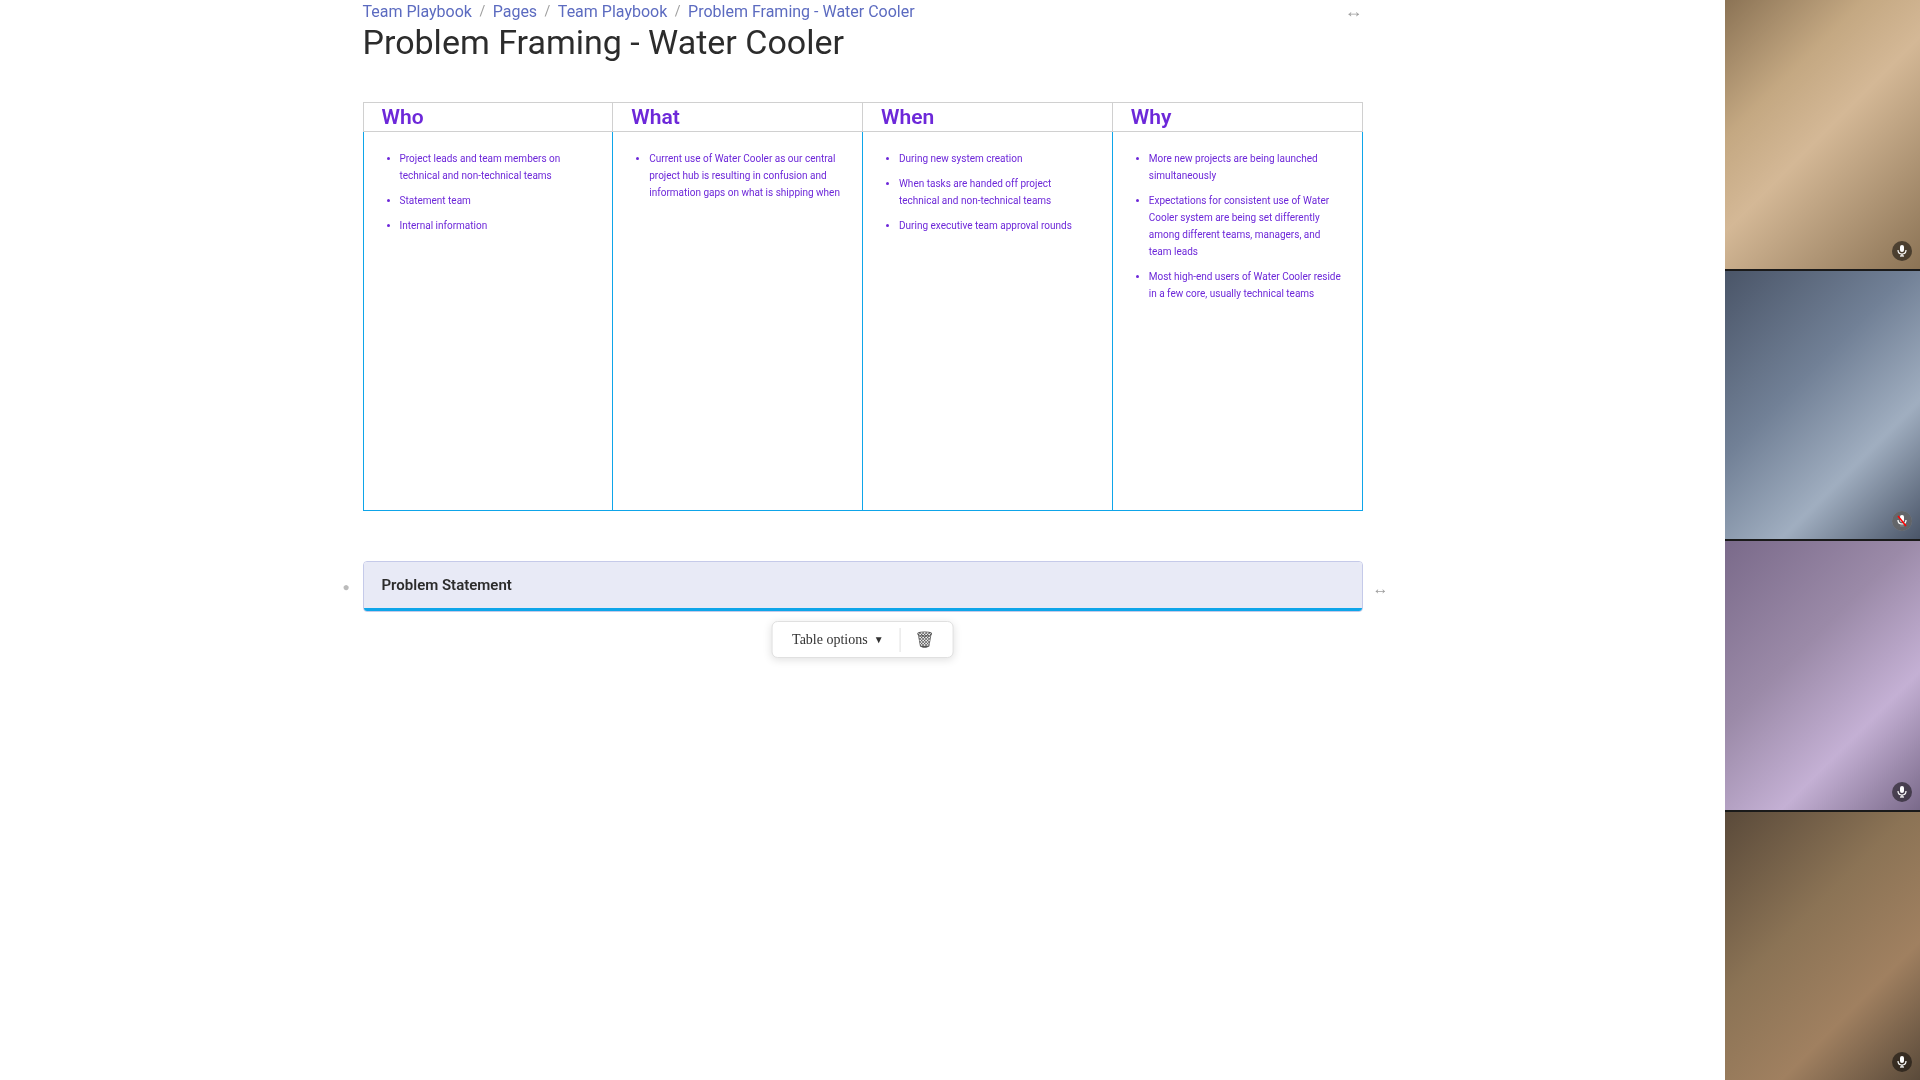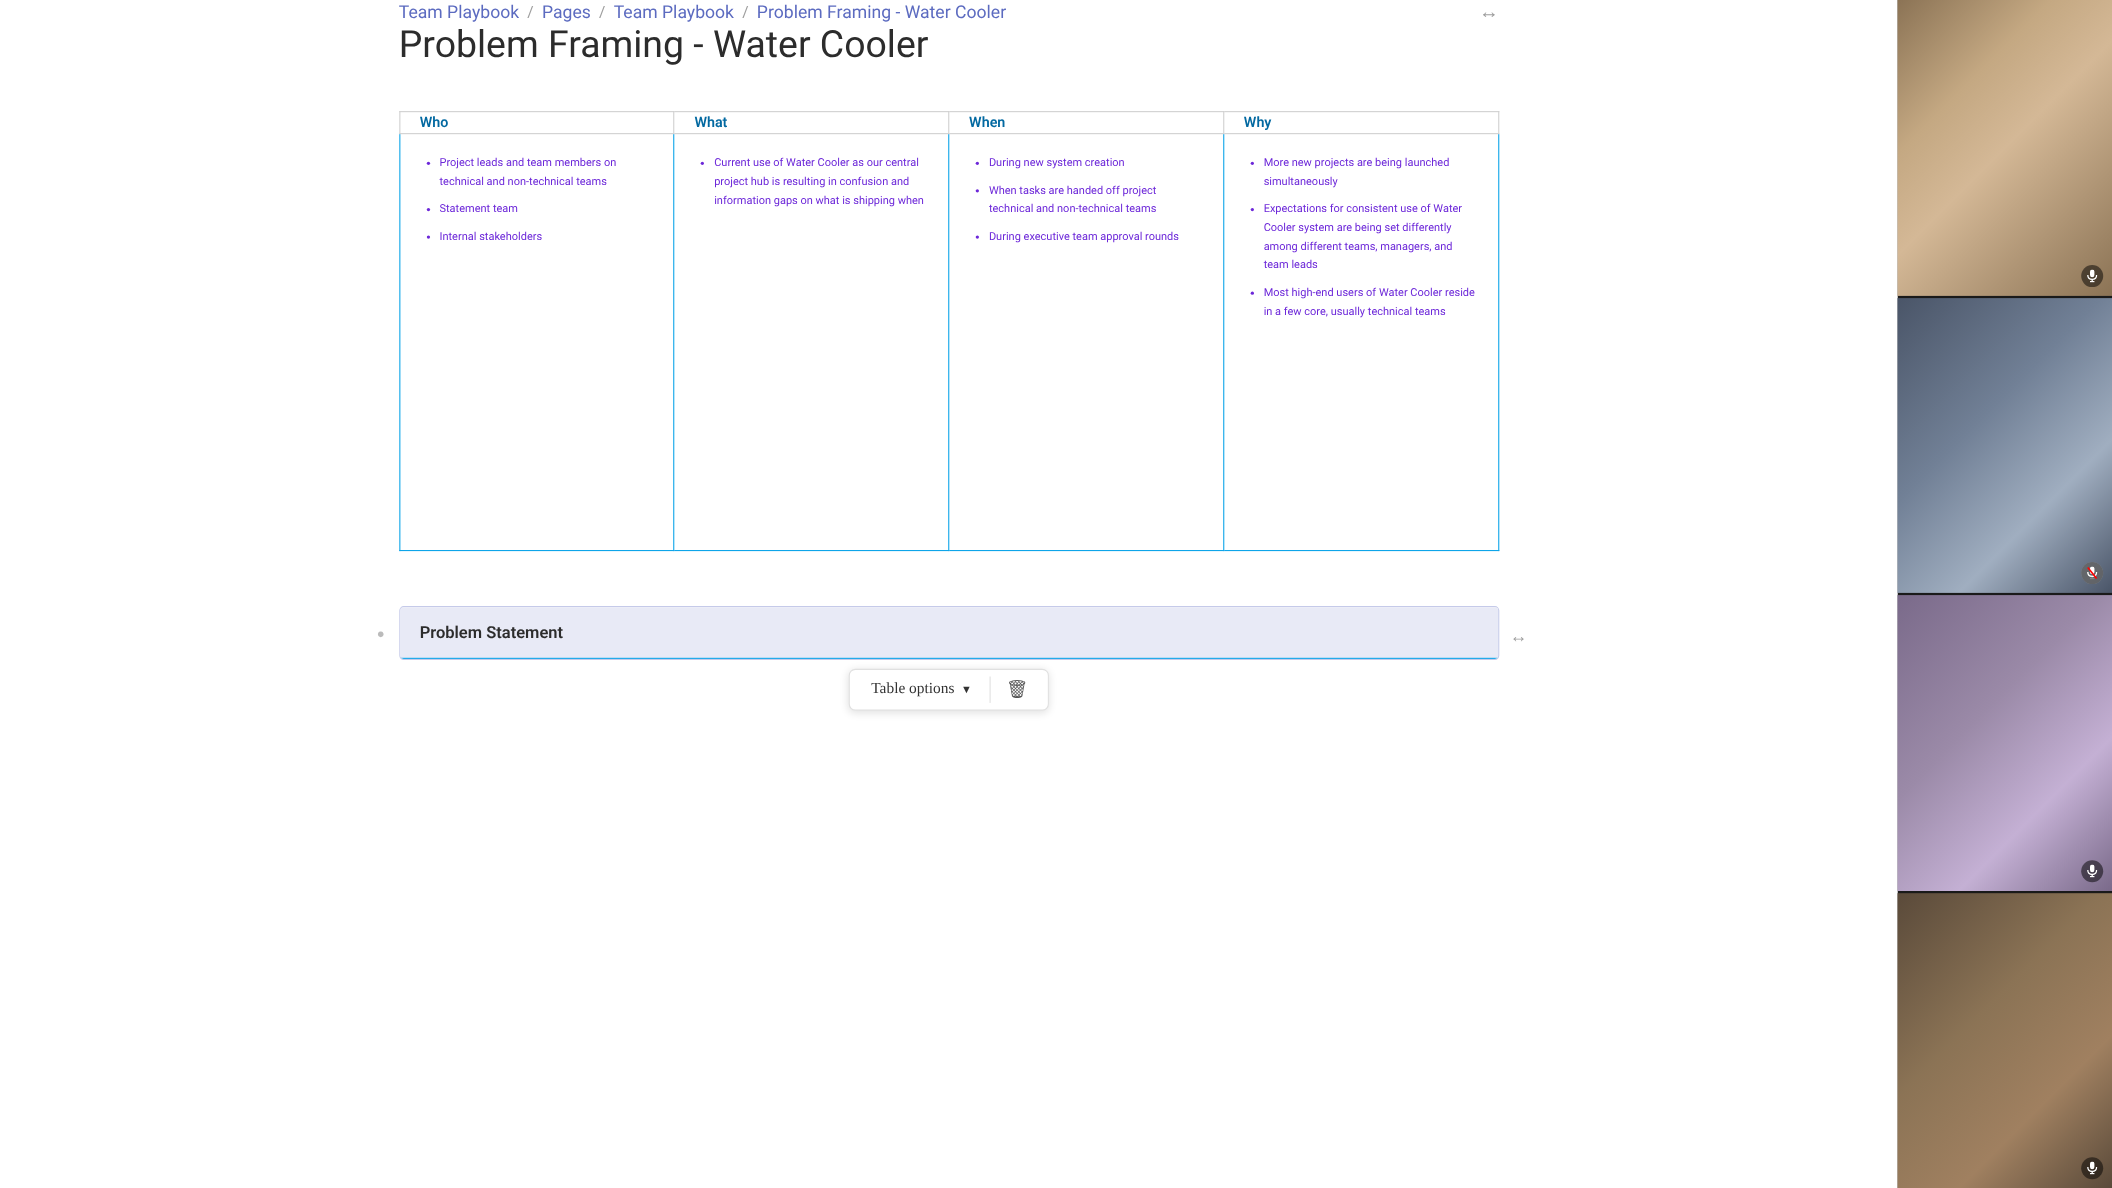--- a/index.html
+++ b/index.html
@@ -65,22 +65,22 @@
       border: 1px solid #d0d0d0;
       margin-bottom: 50px;
     }
 
     .problem-table th {
       background: #ffffff;
       border: 1px solid #d0d0d0;
       padding: 2px 18px;
       text-align: left;
       font-weight: 600;
-      font-size: 13px;
-      color: #0369a1;
+      font-size: 21px;
+      color: #6d28d9;
       width: 25%;
     }
 
     .problem-table td {
       border: 1px solid #0ea5e9;
       padding: 18px 18px 200px 18px;
       vertical-align: top;
       width: 25%;
       font-size: 10px;
       color: #6d28d9;
@@ -102,21 +102,21 @@
       overflow: hidden;
       background: #fff;
     }
 
     .problem-statement-header {
       background: #e8eaf6;
       padding: 14px 18px;
       font-weight: 600;
       font-size: 15px;
       color: #2c2c2c;
-      border-bottom: 1px solid #0ea5e9;
+      border-bottom: 3px solid #0ea5e9;
     }
 
     .problem-statement-body {
       padding: 14px 18px;
       font-size: 14px;
       color: #3c3c3c;
       line-height: 1.6;
       min-height: 50px;
       position: relative;
     }
@@ -269,21 +269,21 @@
           <th>When</th>
           <th>Why</th>
         </tr>
       </thead>
       <tbody>
         <tr>
           <td>
             <ul>
               <li>Project leads and team members on technical and non-technical teams</li>
               <li>Statement team</li>
-              <li>Internal stakeholders</li>
+              <li>Internal information</li>
             </ul>
           </td>
           <td>
             <ul>
               <li>Current use of Water Cooler as our central project hub is resulting in confusion and information gaps on what is shipping when</li>
             </ul>
           </td>
           <td>
             <ul>
               <li>During new system creation</li>

